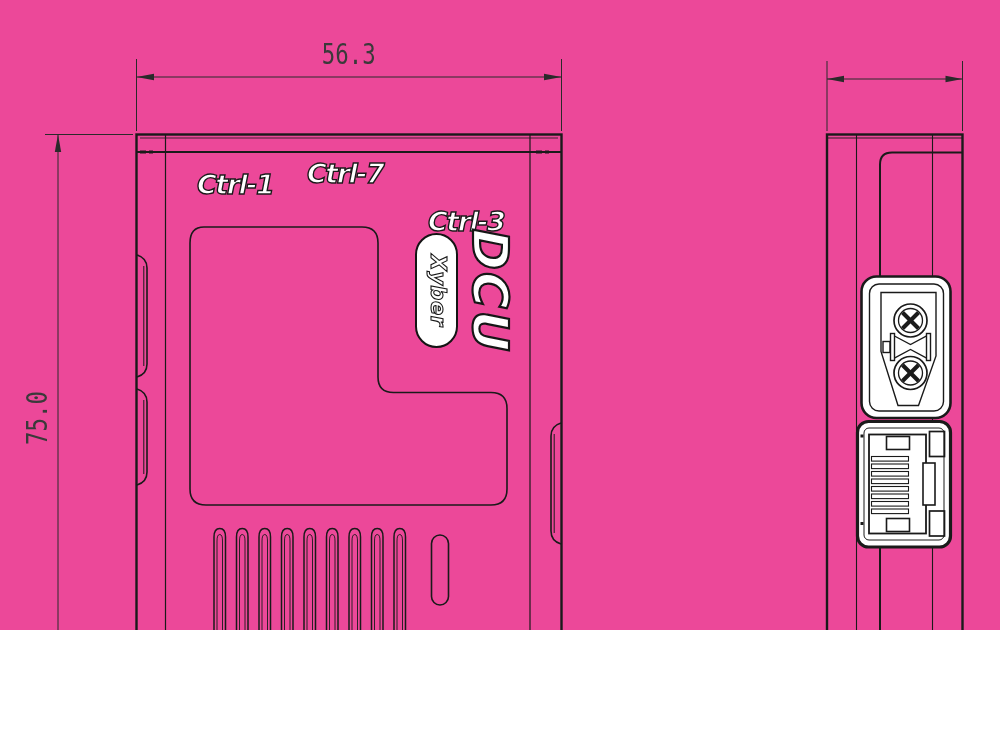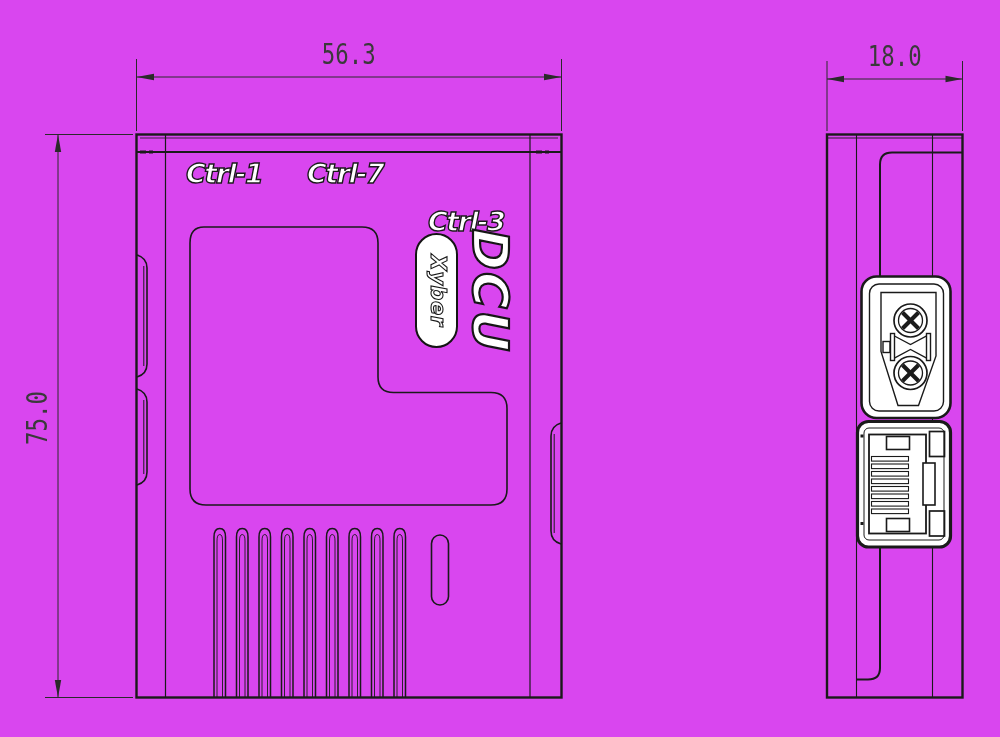--- a/index.html
+++ b/index.html
@@ -1,19 +1,19 @@
 <!DOCTYPE html>
 <html><head>
 <meta charset="utf-8">
 <style>
   html,body{margin:0;padding:0;background:#ffffff;}
   #canvas{
     position:relative;
-    width:1000px;height:737px;
-    background:#d946ef;
+    width:1000px;height:630px;
+    background:#ec4899;
     overflow:hidden;
     font-family:"DejaVu Sans", sans-serif;
   }
   svg{position:absolute;left:0;top:0;}
   .dim-text{
     position:absolute;
     font-family:"DejaVu Sans Mono", monospace;
     font-size:28px;
     color:#3a3a3a;
     text-align:center;
@@ -218,25 +218,22 @@
 </svg>
 
 <div class="dim-text" style="left:136px;top:41px;width:425px;">
   <span class="squeeze">56.3</span>
 </div>
 
 <div class="dim-text v-dim">
   <span class="squeeze">75.0</span>
 </div>
 
-<div class="dim-text" style="left:827px;top:43px;width:136px;">
-  <span class="squeeze">18.0</span>
-</div>
-
-<span class="ctrl-label" style="left:186px;">Ctrl-1</span>
+
+<span class="ctrl-label" style="left:197px;margin-top:11px;">Ctrl-1</span>
 <span class="ctrl-label" style="left:307px;">Ctrl-7</span>
 <span class="ctrl-label" style="left:428px;margin-top:48px;">Ctrl-3</span>
 
 <div class="dcu-text">DCU</div>
 
 <div class="brand-capsule">
   <span>Xyber</span>
 </div>
 
 </div>

